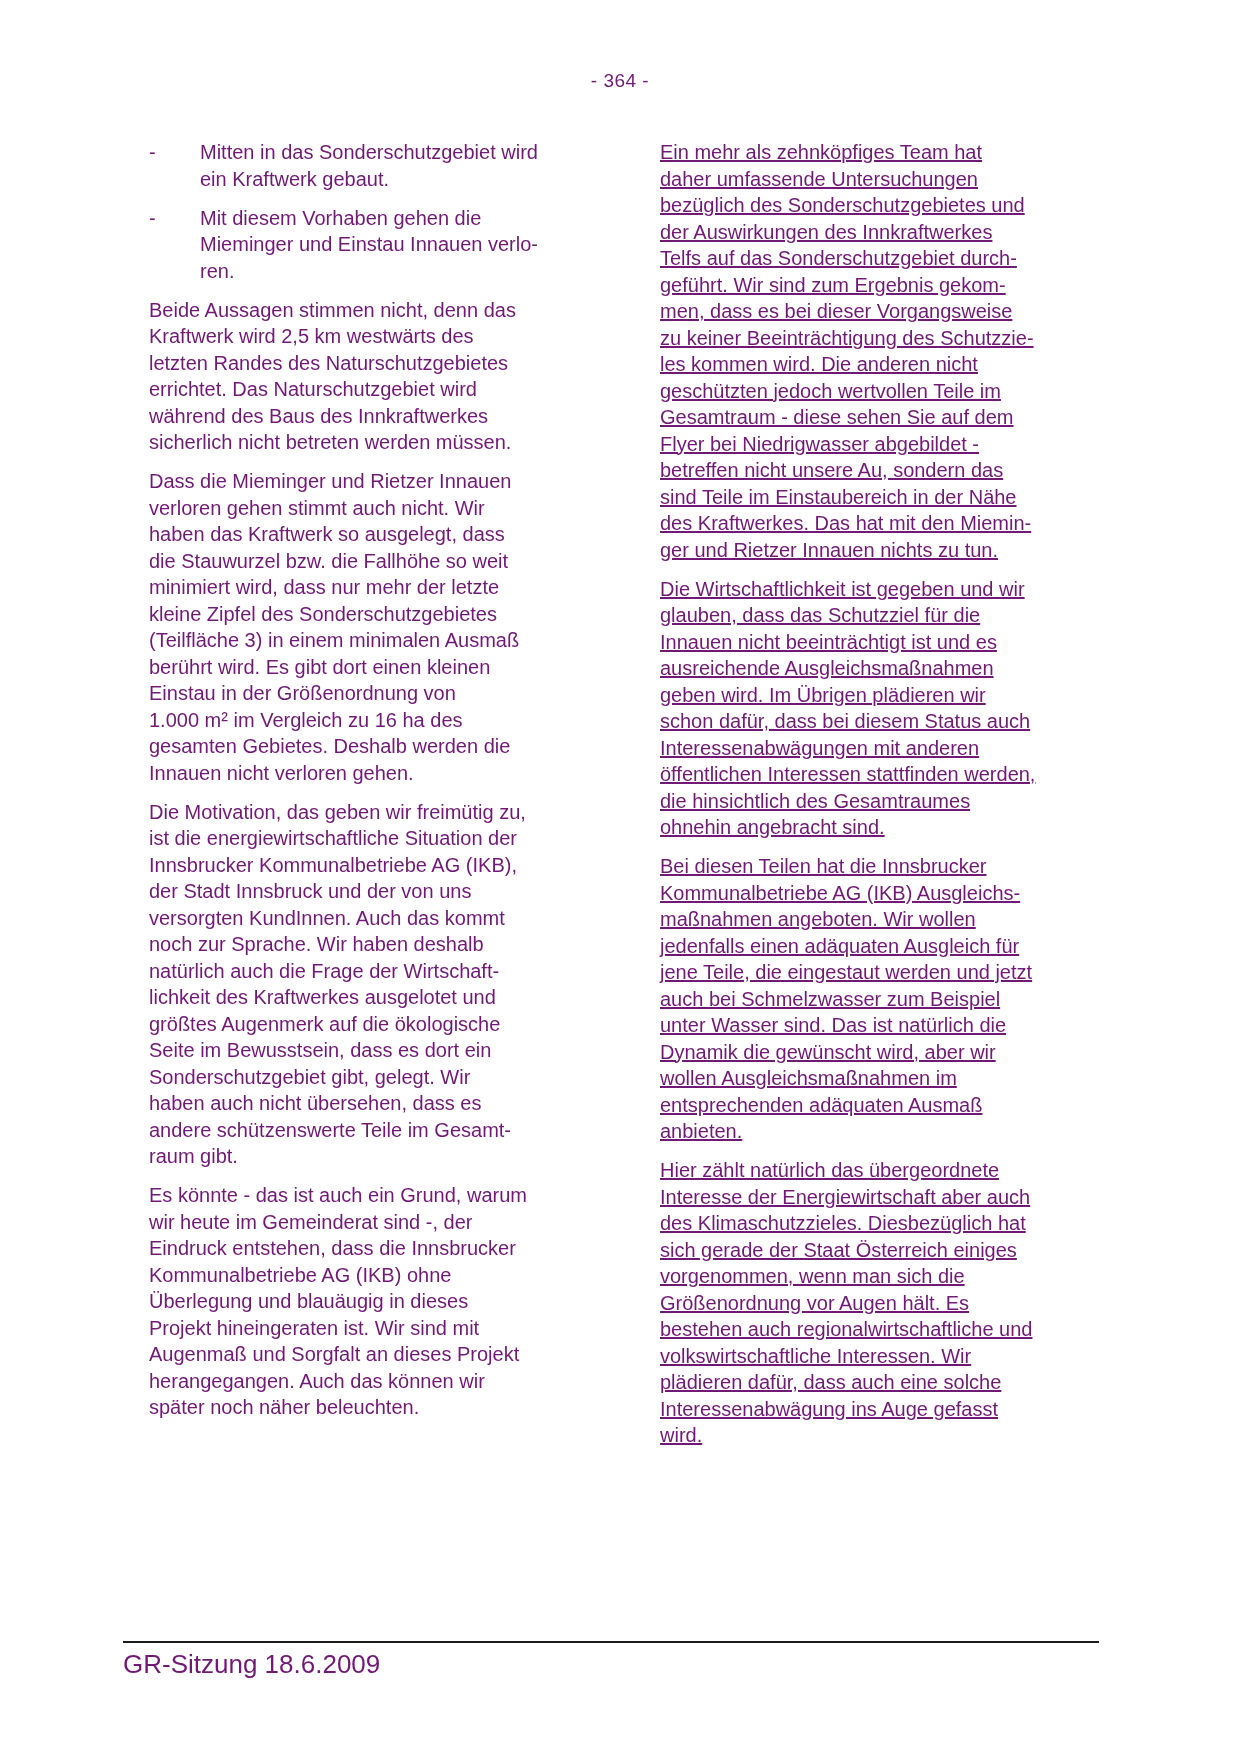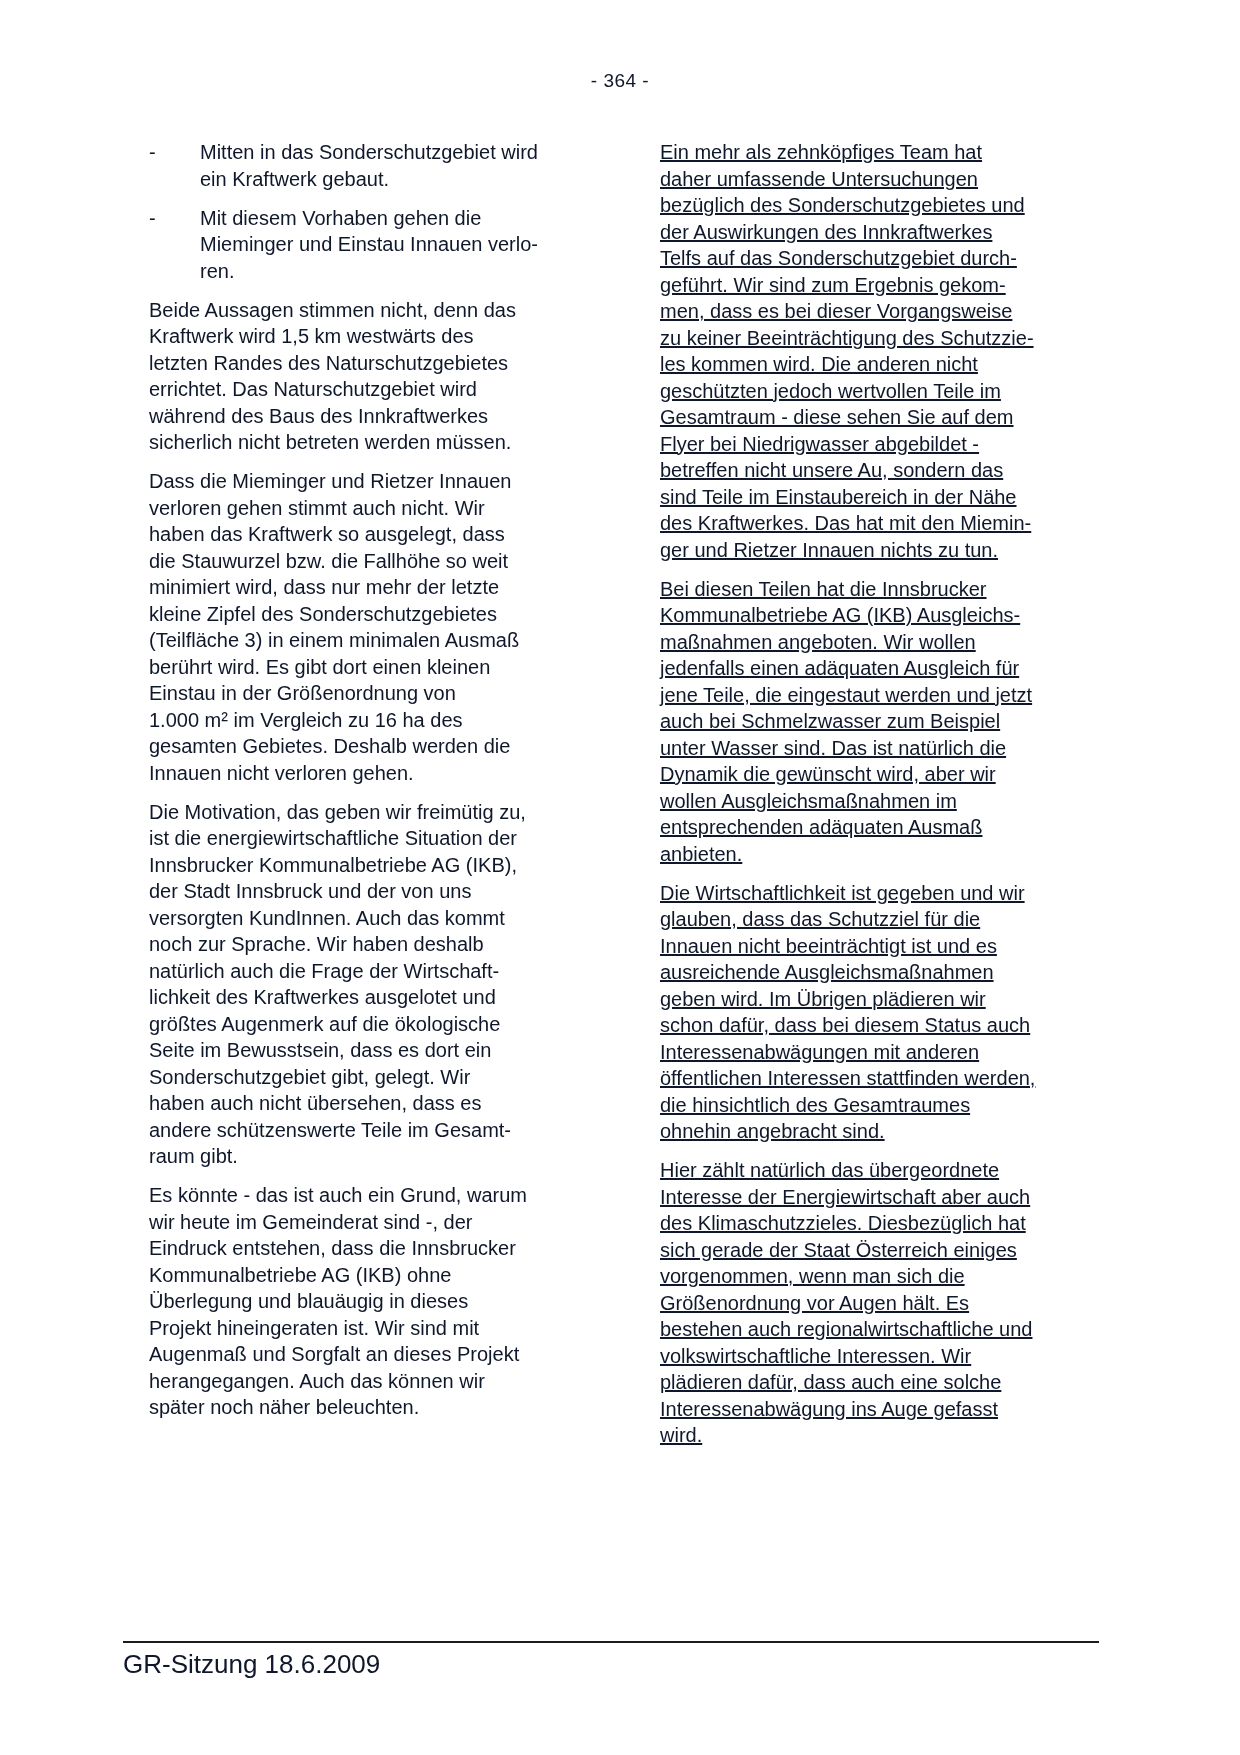--- a/index.html
+++ b/index.html
@@ -6,21 +6,21 @@
     margin: 0;
     padding: 0;
     background: #ffffff;
   }
   .page {
     position: relative;
     width: 1240px;
     height: 1755px;
     background: #ffffff;
     font-family: "Liberation Sans", sans-serif;
-    color: #0f172a;
+    color: #701a75;
     overflow: hidden;
   }
   .page-number {
     position: absolute;
     top: 70px;
     left: 0;
     width: 100%;
     text-align: center;
     font-size: 19px;
     letter-spacing: 0.5px;
@@ -84,21 +84,21 @@
         <span class="bullet-text">Mitten in das Sonderschutzgebiet wird
 ein Kraftwerk gebaut.</span>
       </div>
       <div class="bullet">
         <span class="bullet-marker">-</span>
         <span class="bullet-text">Mit diesem Vorhaben gehen die
 Mieminger und Einstau Innauen verlo-
 ren.</span>
       </div>
       <p class="para">Beide Aussagen stimmen nicht, denn das
-Kraftwerk wird 1,5 km westwärts des
+Kraftwerk wird 2,5 km westwärts des
 letzten Randes des Naturschutzgebietes
 errichtet. Das Naturschutzgebiet wird
 während des Baus des Innkraftwerkes
 sicherlich nicht betreten werden müssen.</p>
       <p class="para">Dass die Mieminger und Rietzer Innauen
 verloren gehen stimmt auch nicht. Wir
 haben das Kraftwerk so ausgelegt, dass
 die Stauwurzel bzw. die Fallhöhe so weit
 minimiert wird, dass nur mehr der letzte
 kleine Zipfel des Sonderschutzgebietes
@@ -143,41 +143,41 @@
 men, dass es bei dieser Vorgangsweise
 zu keiner Beeinträchtigung des Schutzzie-
 les kommen wird. Die anderen nicht
 geschützten jedoch wertvollen Teile im
 Gesamtraum - diese sehen Sie auf dem
 Flyer bei Niedrigwasser abgebildet -
 betreffen nicht unsere Au, sondern das
 sind Teile im Einstaubereich in der Nähe
 des Kraftwerkes. Das hat mit den Miemin-
 ger und Rietzer Innauen nichts zu tun.</p>
+      <p class="para">Die Wirtschaftlichkeit ist gegeben und wir
+glauben, dass das Schutzziel für die
+Innauen nicht beeinträchtigt ist und es
+ausreichende Ausgleichsmaßnahmen
+geben wird. Im Übrigen plädieren wir
+schon dafür, dass bei diesem Status auch
+Interessenabwägungen mit anderen
+öffentlichen Interessen stattfinden werden,
+die hinsichtlich des Gesamtraumes
+ohnehin angebracht sind.</p>
       <p class="para">Bei diesen Teilen hat die Innsbrucker
 Kommunalbetriebe AG (IKB) Ausgleichs-
 maßnahmen angeboten. Wir wollen
 jedenfalls einen adäquaten Ausgleich für
 jene Teile, die eingestaut werden und jetzt
 auch bei Schmelzwasser zum Beispiel
 unter Wasser sind. Das ist natürlich die
 Dynamik die gewünscht wird, aber wir
 wollen Ausgleichsmaßnahmen im
 entsprechenden adäquaten Ausmaß
 anbieten.</p>
-      <p class="para">Die Wirtschaftlichkeit ist gegeben und wir
-glauben, dass das Schutzziel für die
-Innauen nicht beeinträchtigt ist und es
-ausreichende Ausgleichsmaßnahmen
-geben wird. Im Übrigen plädieren wir
-schon dafür, dass bei diesem Status auch
-Interessenabwägungen mit anderen
-öffentlichen Interessen stattfinden werden,
-die hinsichtlich des Gesamtraumes
-ohnehin angebracht sind.</p>
       <p class="para">Hier zählt natürlich das übergeordnete
 Interesse der Energiewirtschaft aber auch
 des Klimaschutzzieles. Diesbezüglich hat
 sich gerade der Staat Österreich einiges
 vorgenommen, wenn man sich die
 Größenordnung vor Augen hält. Es
 bestehen auch regionalwirtschaftliche und
 volkswirtschaftliche Interessen. Wir
 plädieren dafür, dass auch eine solche
 Interessenabwägung ins Auge gefasst

